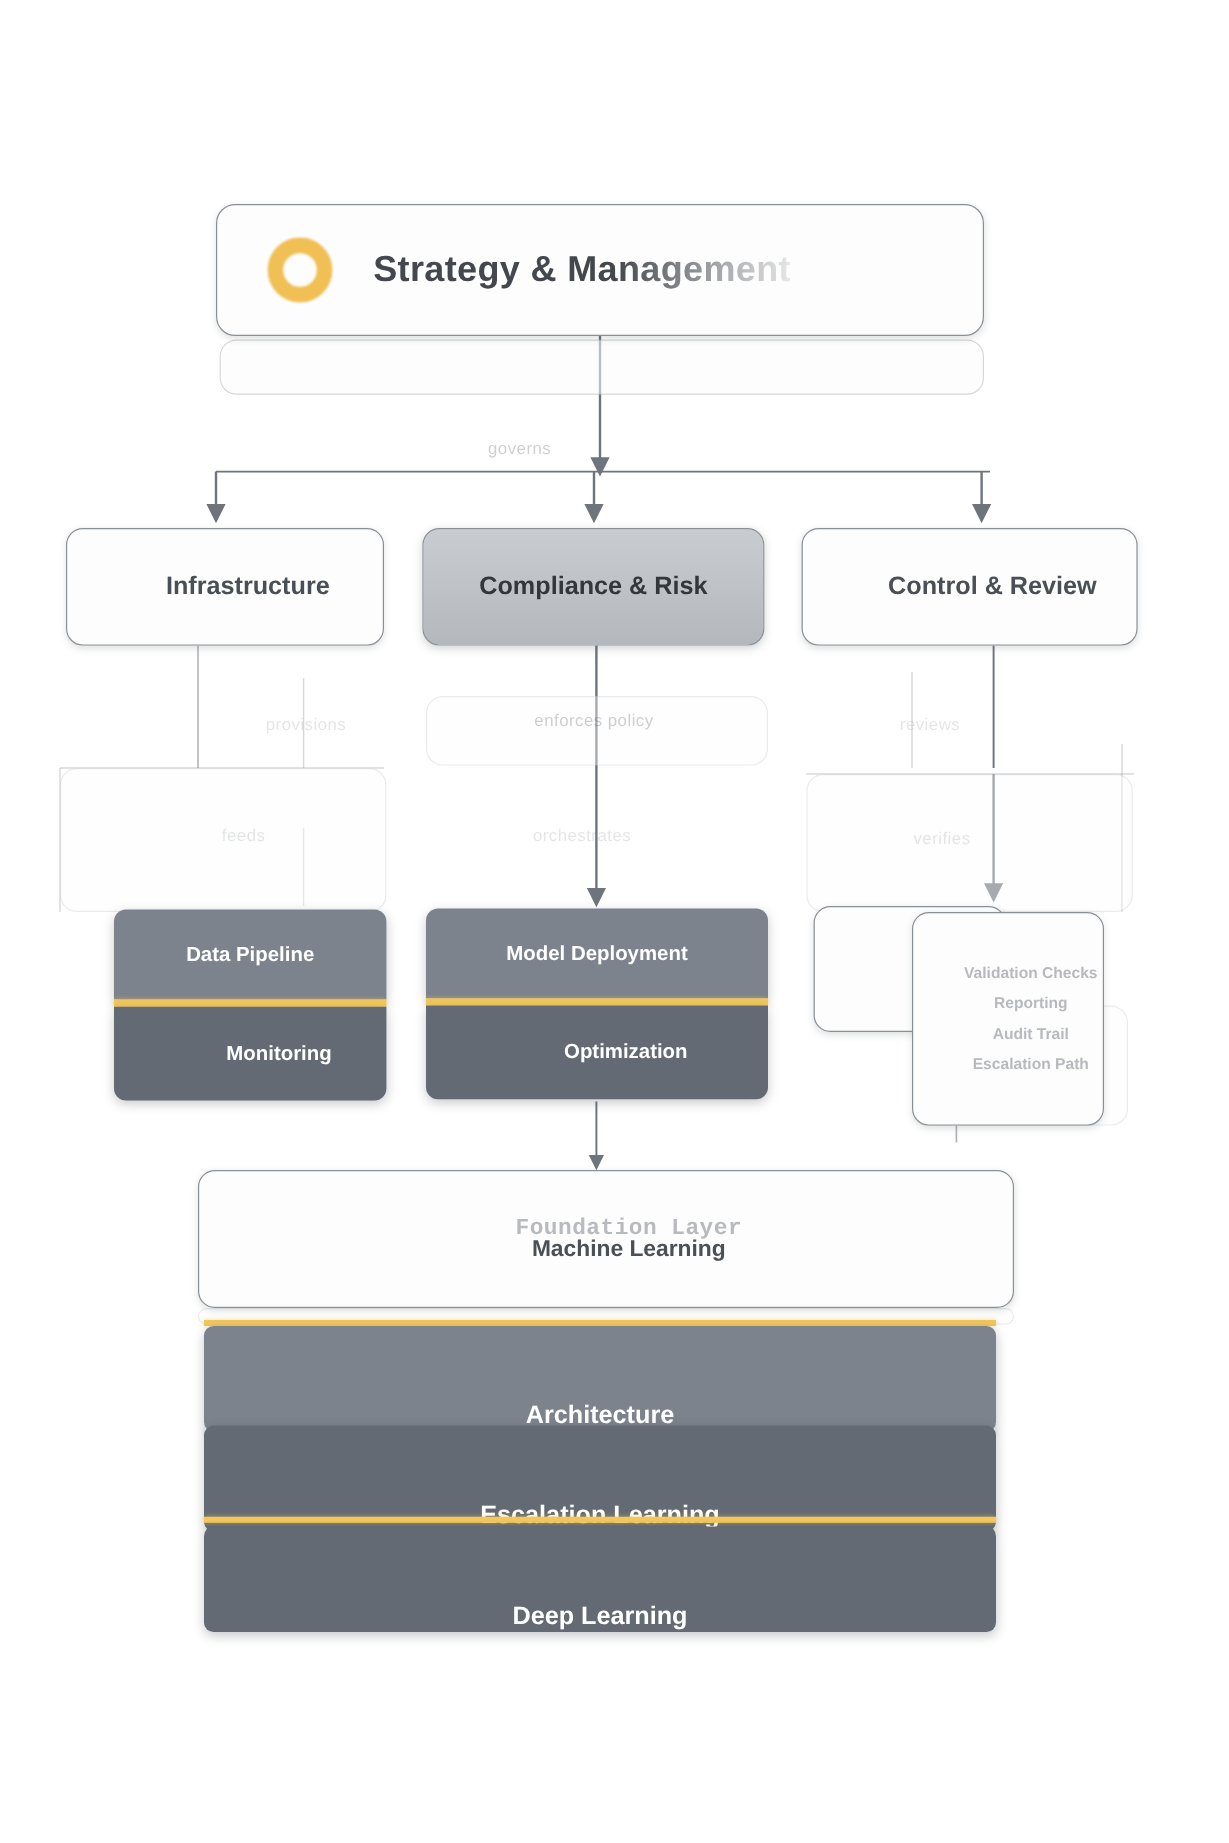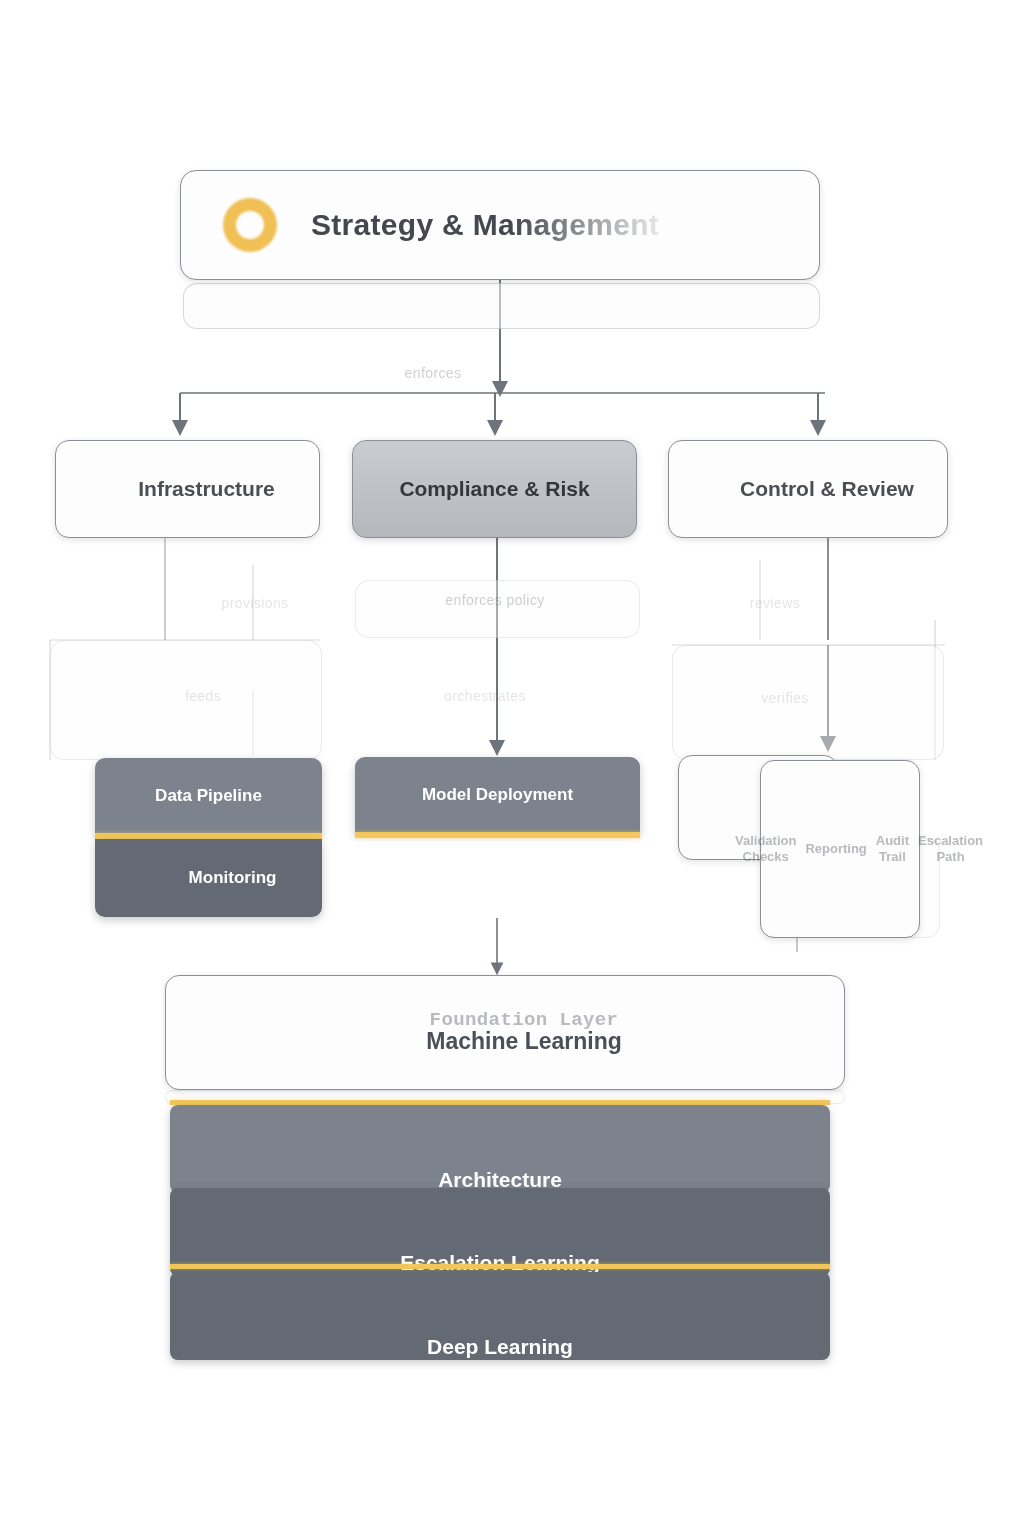--- a/index.html
+++ b/index.html
@@ -160,21 +160,21 @@
     border-radius: 14px;
     flex-direction: column;
   }
   #bottom-white-l1 {
     font-size: 19px; font-weight: 600;
     color: rgba(88,94,102,.42);
     letter-spacing: .4px;
     font-family: Liberation Mono, monospace;
   }
   #bottom-white-l2 {
-    font-size: 23px; font-weight: 700;
+    font-size: 19px; font-weight: 700;
     color: #4b5056;
     margin-top: -6px;
   }
 
   .bar {
     left: 170px; width: 660px; height: 88px;
     font-size: 21px; font-weight: 600; border-radius: 8px; align-items: flex-end;
   }
   #bar-1 { top: 1105px; }
   #bar-2 { top: 1188px; }
@@ -239,21 +239,21 @@
     </g>
   </svg>
 
   <div class="ghost" id="header-ghost"></div>
   <div class="ghost ghost-faint" style="left:50px;  top:640px; width:272px; height:120px;"></div>
   <div class="ghost ghost-faint" style="left:672px; top:645px; width:272px; height:115px;"></div>
   <div class="ghost ghost-faint" style="left:355px; top:580px; width:285px; height:58px;"></div>
   <div class="ghost ghost-faint" style="left:760px; top:838px; width:180px; height:100px;"></div>
   <div class="ghost ghost-faint" style="left:165px; top:1090px; width:680px; height:14px;"></div>
 
-  <div class="ghost-text" style="left:368px; top:365px; width:130px;">enforces</div>
+  <div class="ghost-text" style="left:368px; top:365px; width:130px;">governs</div>
   <div class="ghost-text vfaint" style="left:170px; top:595px; width:170px;">provisions</div>
   <div class="ghost-text" style="left:380px; top:592px; width:230px;">enforces policy</div>
   <div class="ghost-text vfaint" style="left:690px; top:595px; width:170px;">reviews</div>
   <div class="ghost-text vfaint" style="left:108px; top:688px; width:190px;">feeds</div>
   <div class="ghost-text vfaint" style="left:385px; top:688px; width:200px;">orchestrates</div>
   <div class="ghost-text vfaint" style="left:700px; top:690px; width:170px;">verifies</div>
 
   <div class="node node-light" id="header-node">
     <div id="header-icon"></div>
     <div id="header-title">Strategy &amp; Management</div>
@@ -276,23 +276,26 @@
   </div>
   <div class="accent-stripe" id="r3-a-stripe"></div>
   <div class="node node-dark card-bottom" id="r3-a-bot">
     <span>Monitoring</span>
   </div>
 
   <div class="node node-dark node-dark-lt card-top" id="r3-b-top">
     <span>Model Deployment</span>
   </div>
   <div class="accent-stripe" id="r3-b-stripe"></div>
+  <div class="node node-dark card-bottom" id="r3-b-bot">
+    <span>Optimization</span>
+  </div>
 
   <div class="node node-light" id="r3-c-inner-a"></div>
-  <div class="node node-light" id="r3-c-outer" style="flex-direction:row; justify-content:center; gap:9px; font-size:13px; color:rgba(85,91,99,.42); font-weight:600;">
+  <div class="node node-light" id="r3-c-outer" style="flex-direction:column; justify-content:center; gap:9px; font-size:13px; color:rgba(85,91,99,.42); font-weight:600;">
     <span>Validation Checks</span>
     <span>Reporting</span>
     <span>Audit Trail</span>
     <span>Escalation Path</span>
   </div>
 
   <div class="node node-light" id="bottom-white">
     <span id="bottom-white-l1">Foundation Layer</span>
     <span id="bottom-white-l2">Machine Learning</span>
   </div>

